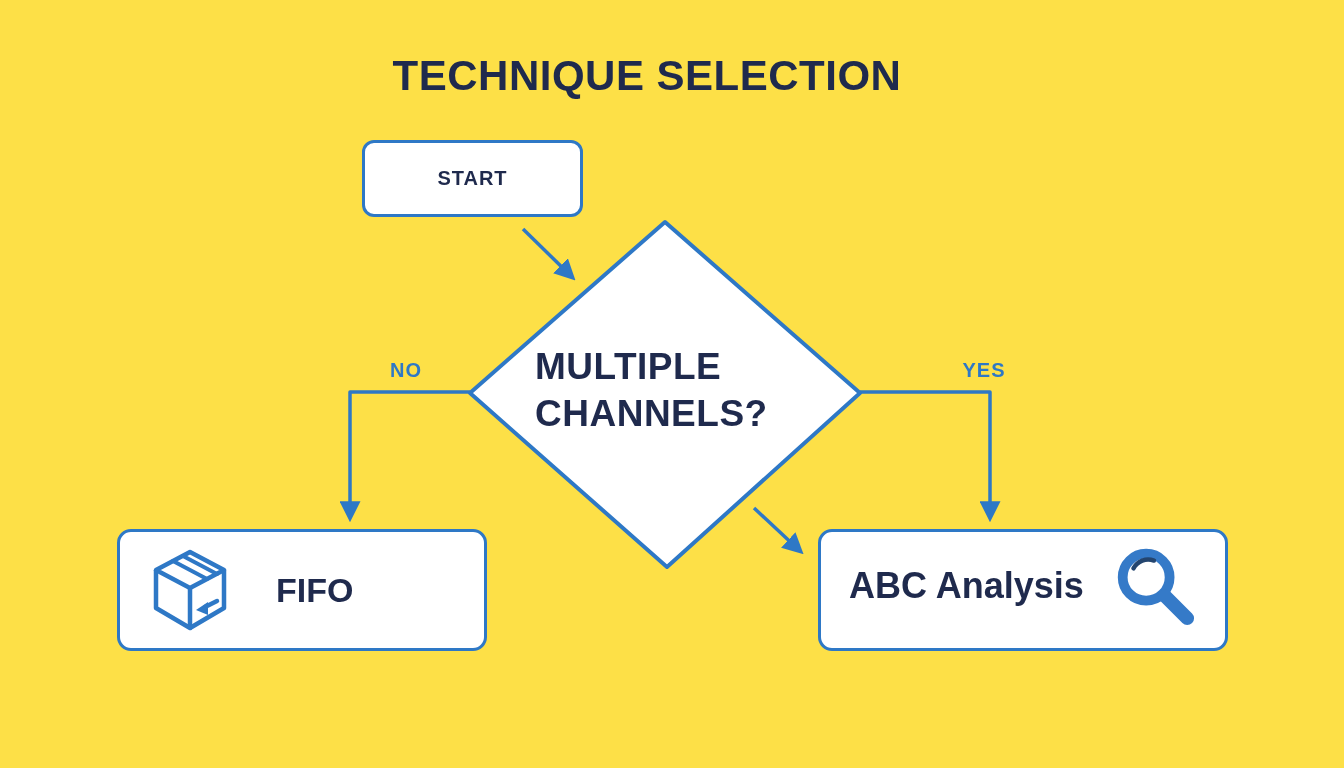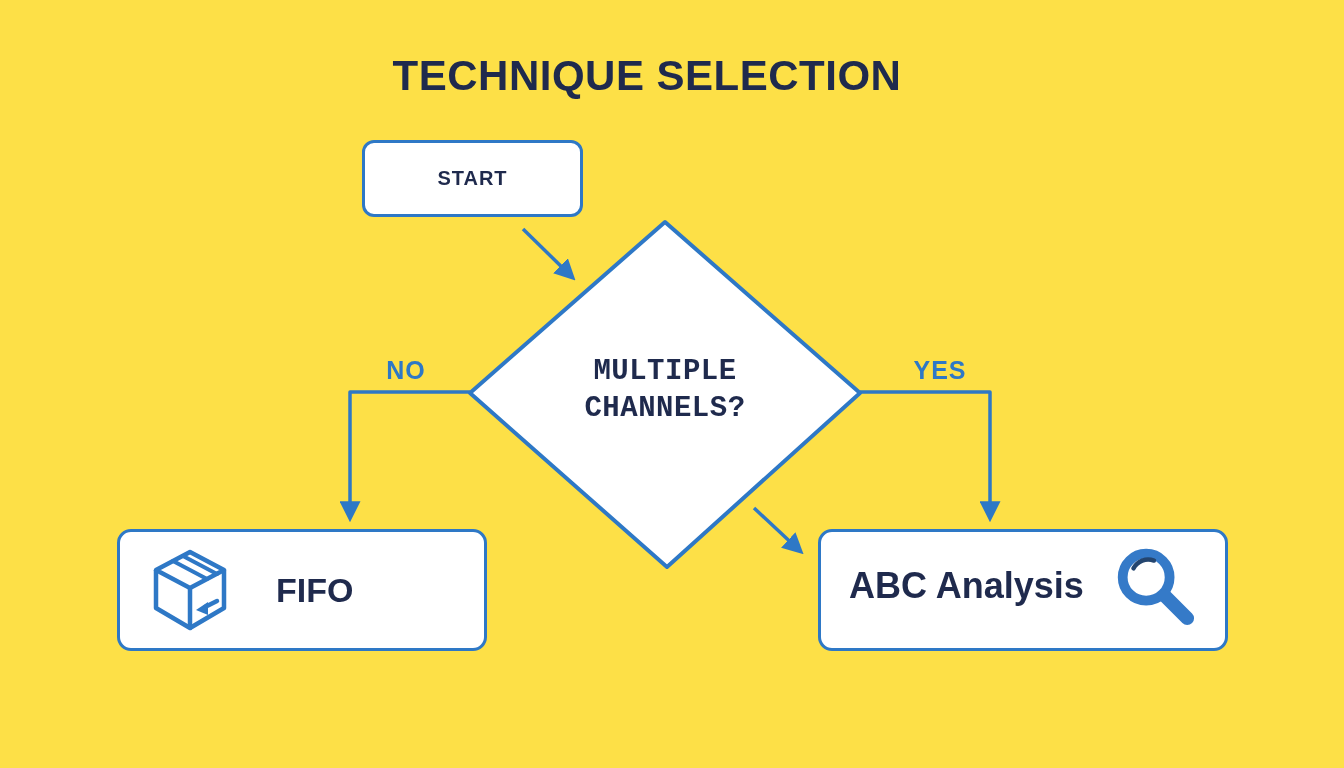--- a/index.html
+++ b/index.html
@@ -51,38 +51,36 @@
     justify-content: center;
     font-size: 20px;
     letter-spacing: 1px;
   }
   .decision-label {
     position: absolute;
     left: 665px;
     top: 390px;
     transform: translate(-50%, -50%);
     width: 260px;
-    text-align: center;
-    font-size: 29px;
+    font-size: 37px;
     line-height: 1.28;
     font-weight: bold;
     color: #1f2a4d;
     letter-spacing: 0.5px;
-    font-family: Liberation Mono, monospace;
   }
   .branch-label {
     position: absolute;
     transform: translate(-50%, -50%);
-    font-size: 25px;
+    font-size: 20px;
     font-weight: bold;
     color: #2e78c6;
     letter-spacing: 1px;
   }
   .branch-label.no  { left: 406px; top: 370px; }
-  .branch-label.yes { left: 940px; top: 370px; }
+  .branch-label.yes { left: 984px; top: 370px; }
   .node-outcome {
     top: 529px;
     height: 122px;
     border-radius: 14px;
     font-size: 34px;
   }
   .node-fifo {
     left: 117px;
     width: 370px;
     padding-left: 30px;

